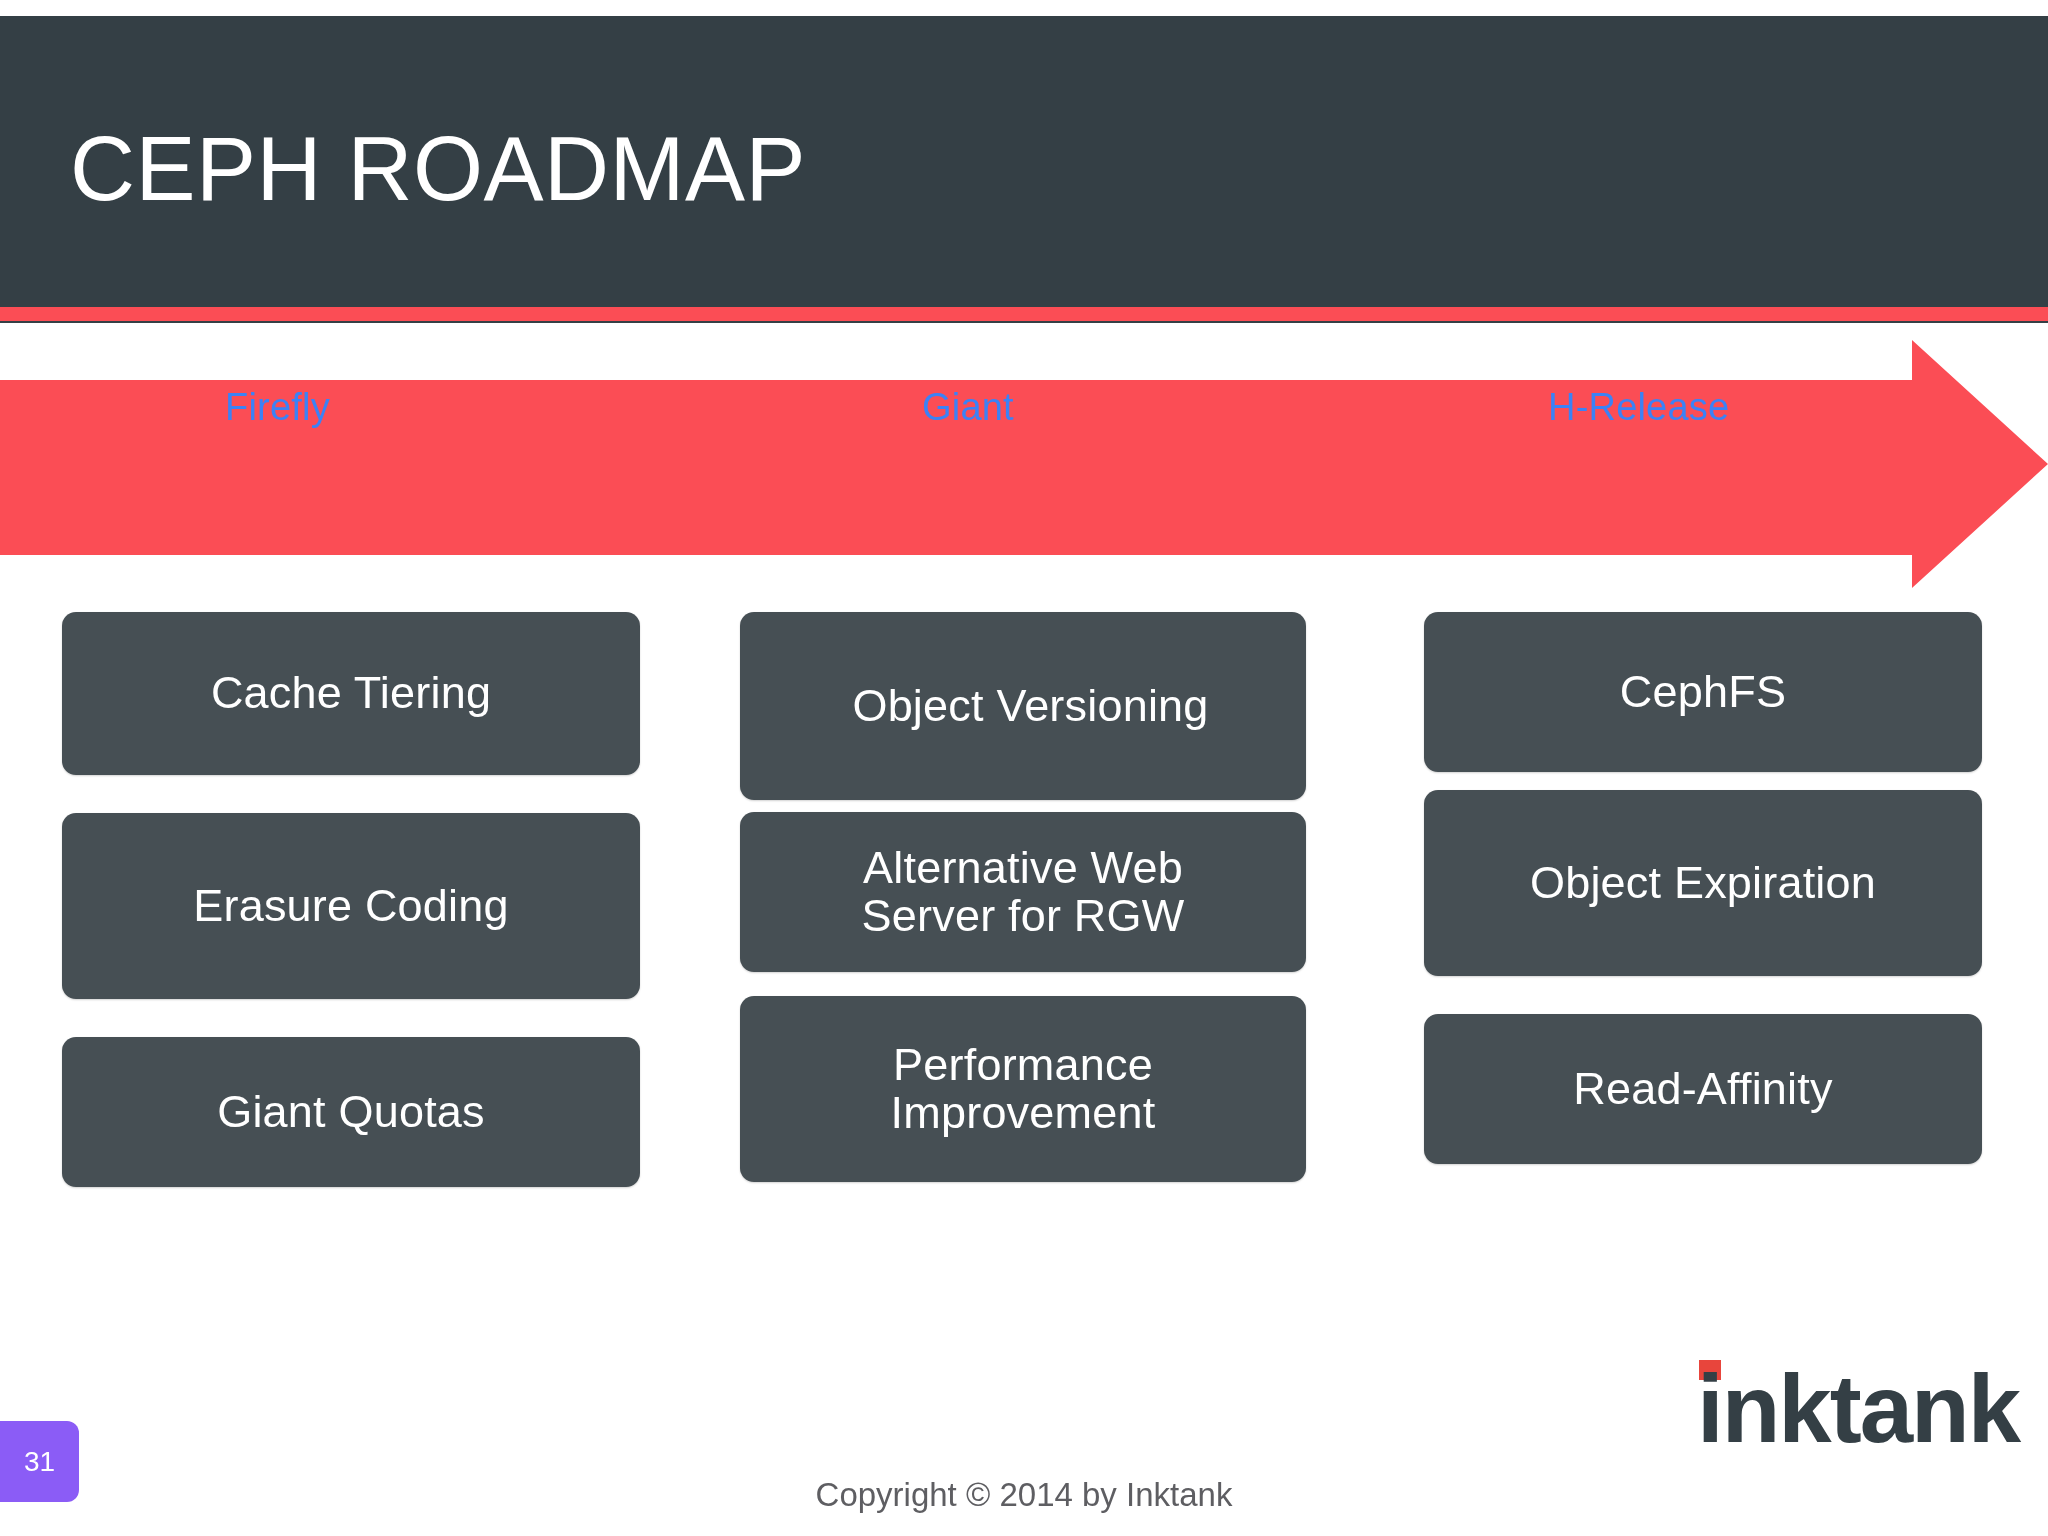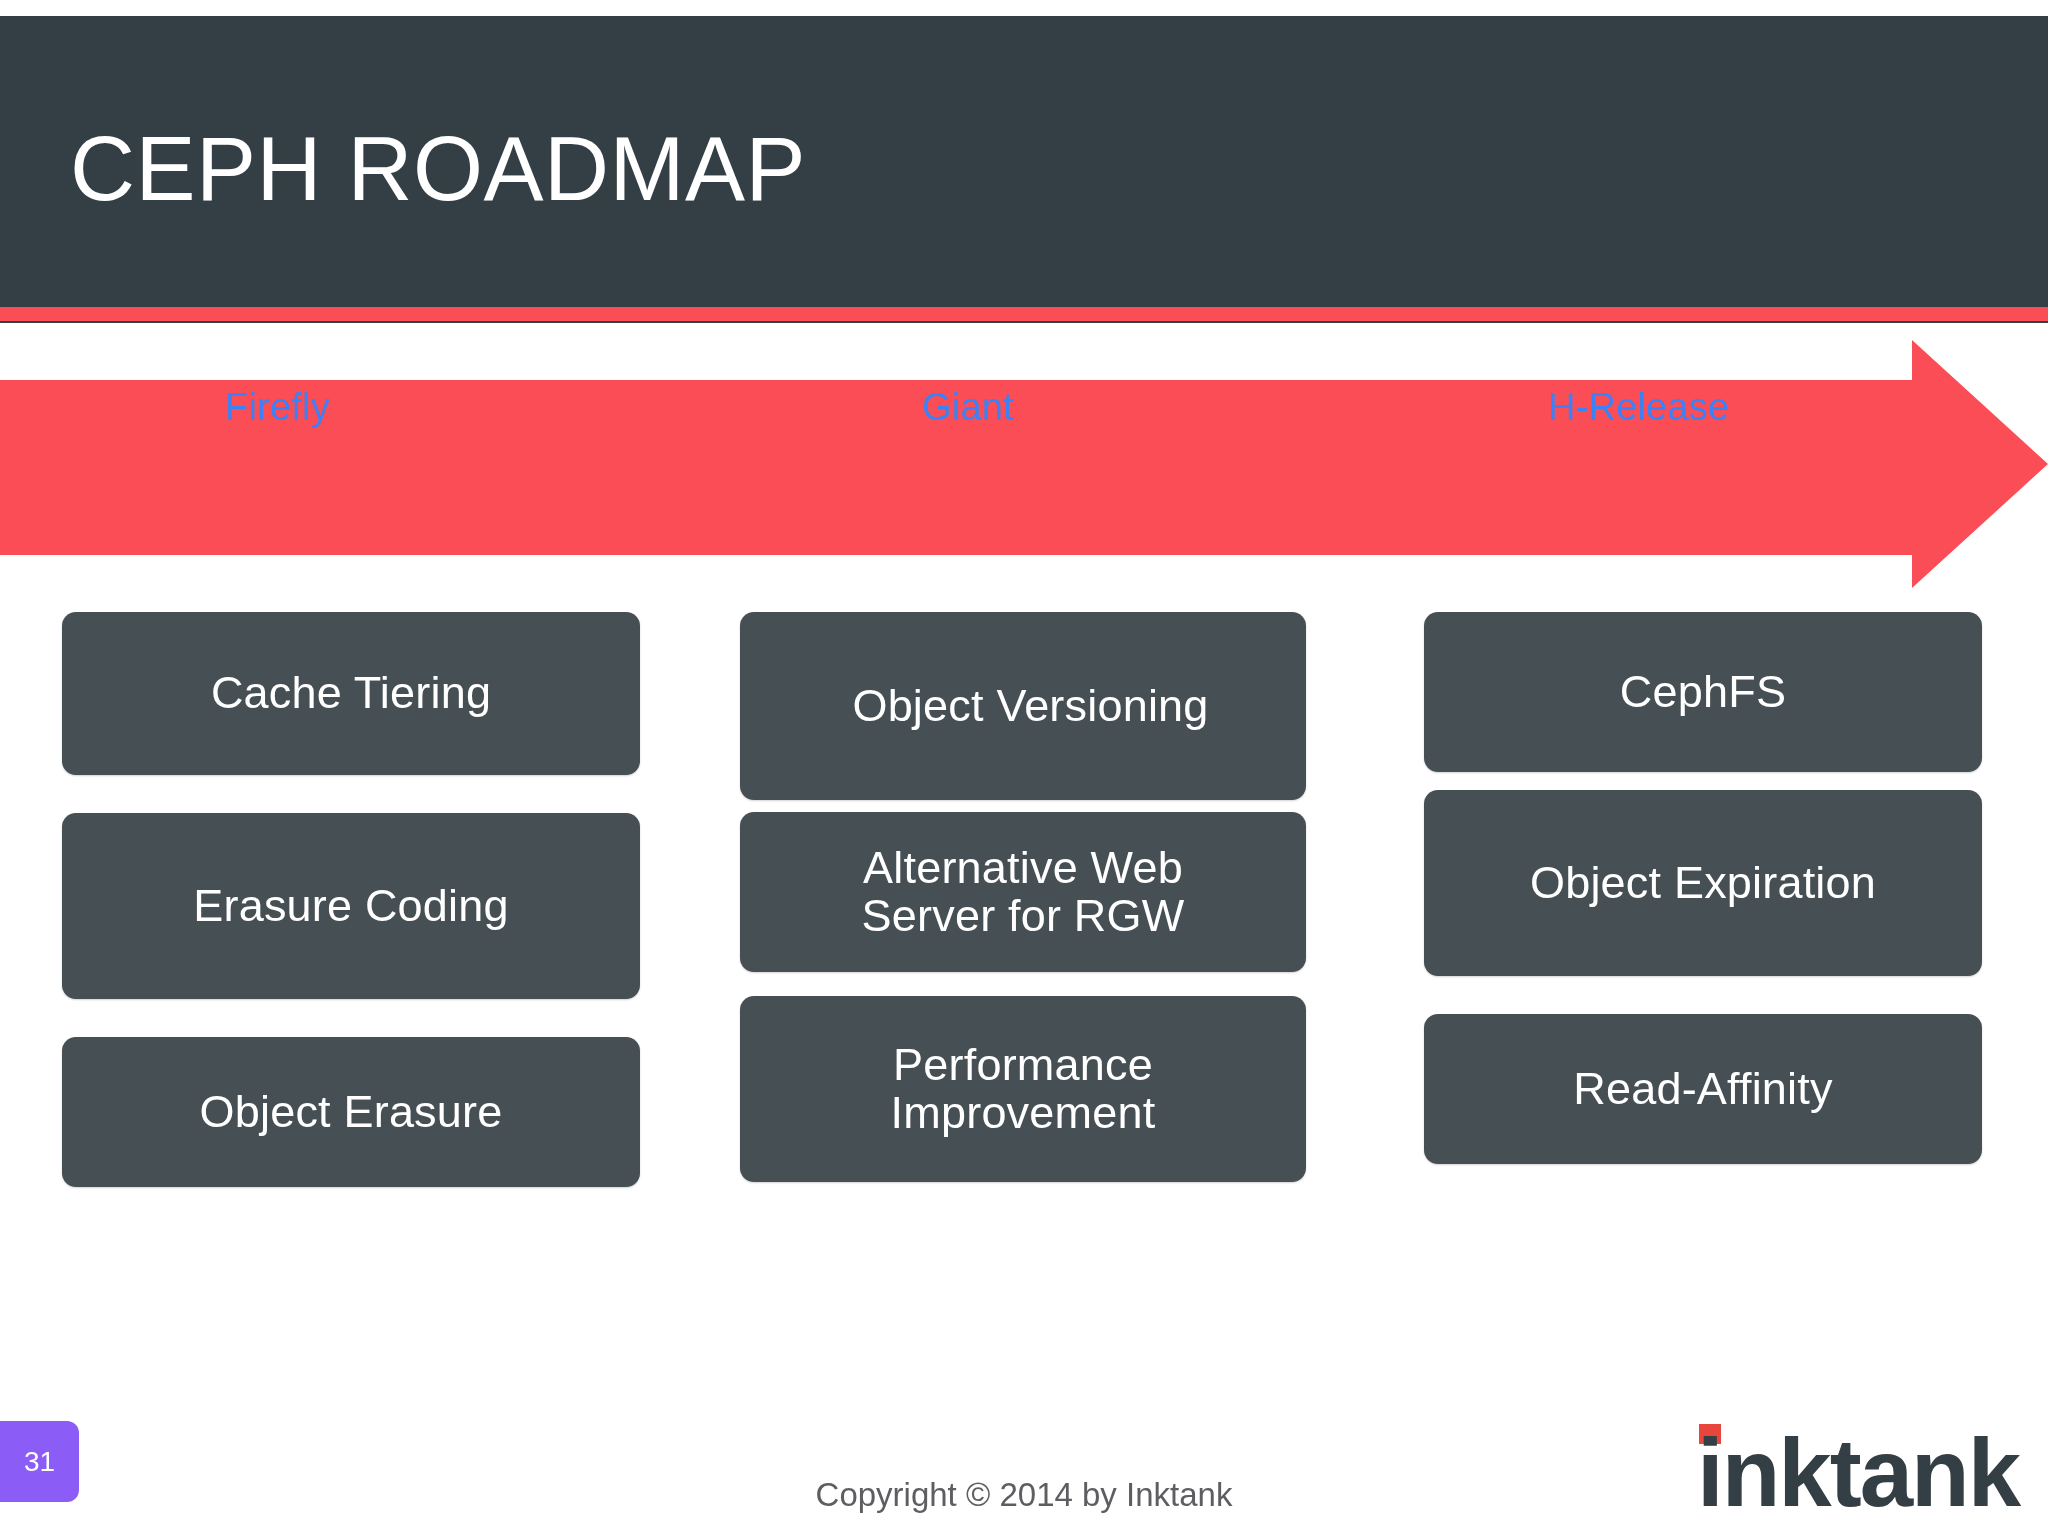--- a/index.html
+++ b/index.html
@@ -159,21 +159,21 @@
     width: 2048px;
     text-align: center;
     color: #5E5E62;
     font-size: 33px;
     line-height: 1;
     font-weight: 400;
   }
   .logo {
     position: absolute;
     left: 1697px;
-    top: 1424px;
+    top: 1360px;
     width: 330px;
     height: 92px;
   }
   .logo svg { display: block; }
 </style>
 </head>
 <body>
 
 <div class="header">
   <div class="header-title">CEPH ROADMAP</div>
@@ -194,21 +194,21 @@
 <div class="grid">
 
   <div class="col col-0">
     <div class="feature-box">
       <span class="fb-text">Cache Tiering</span>
     </div>
     <div class="feature-box">
       <span class="fb-text">Erasure Coding</span>
     </div>
     <div class="feature-box">
-      <span class="fb-text">Object Erasure</span>
+      <span class="fb-text">Giant Quotas</span>
     </div>
   </div>
 
   <div class="col col-1">
     <div class="feature-box">
       <span class="fb-text">Object Versioning</span>
     </div>
     <div class="feature-box">
       <span class="fb-text">Alternative Web
 Server for RGW</span>

